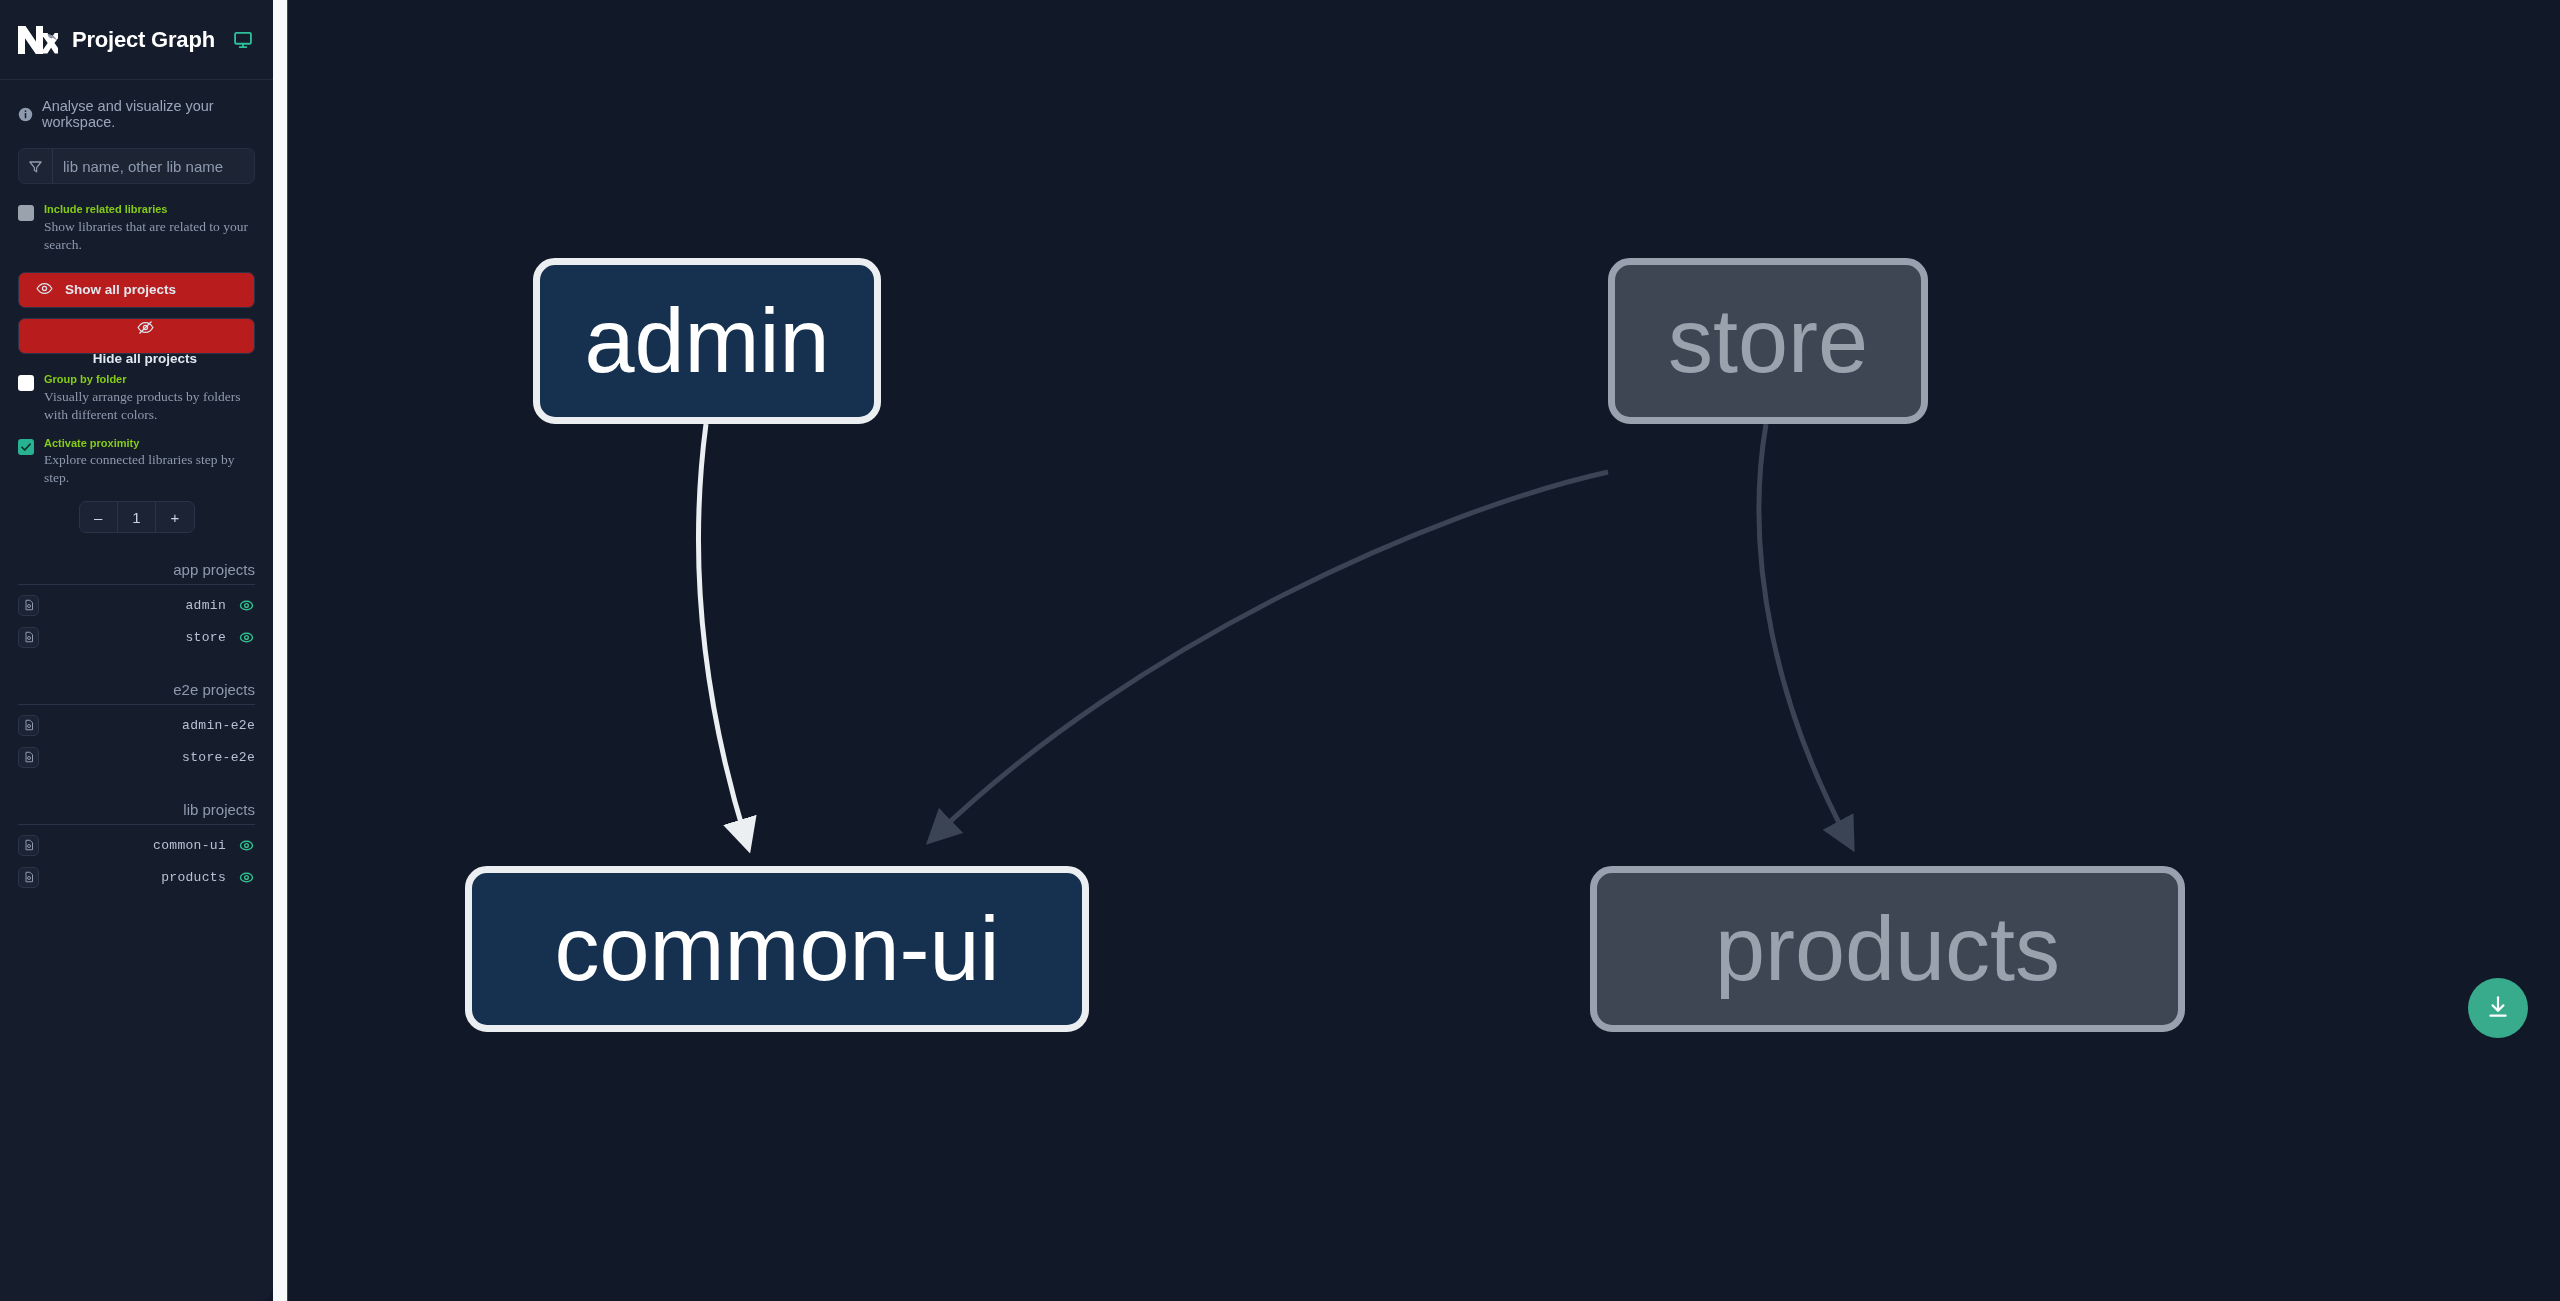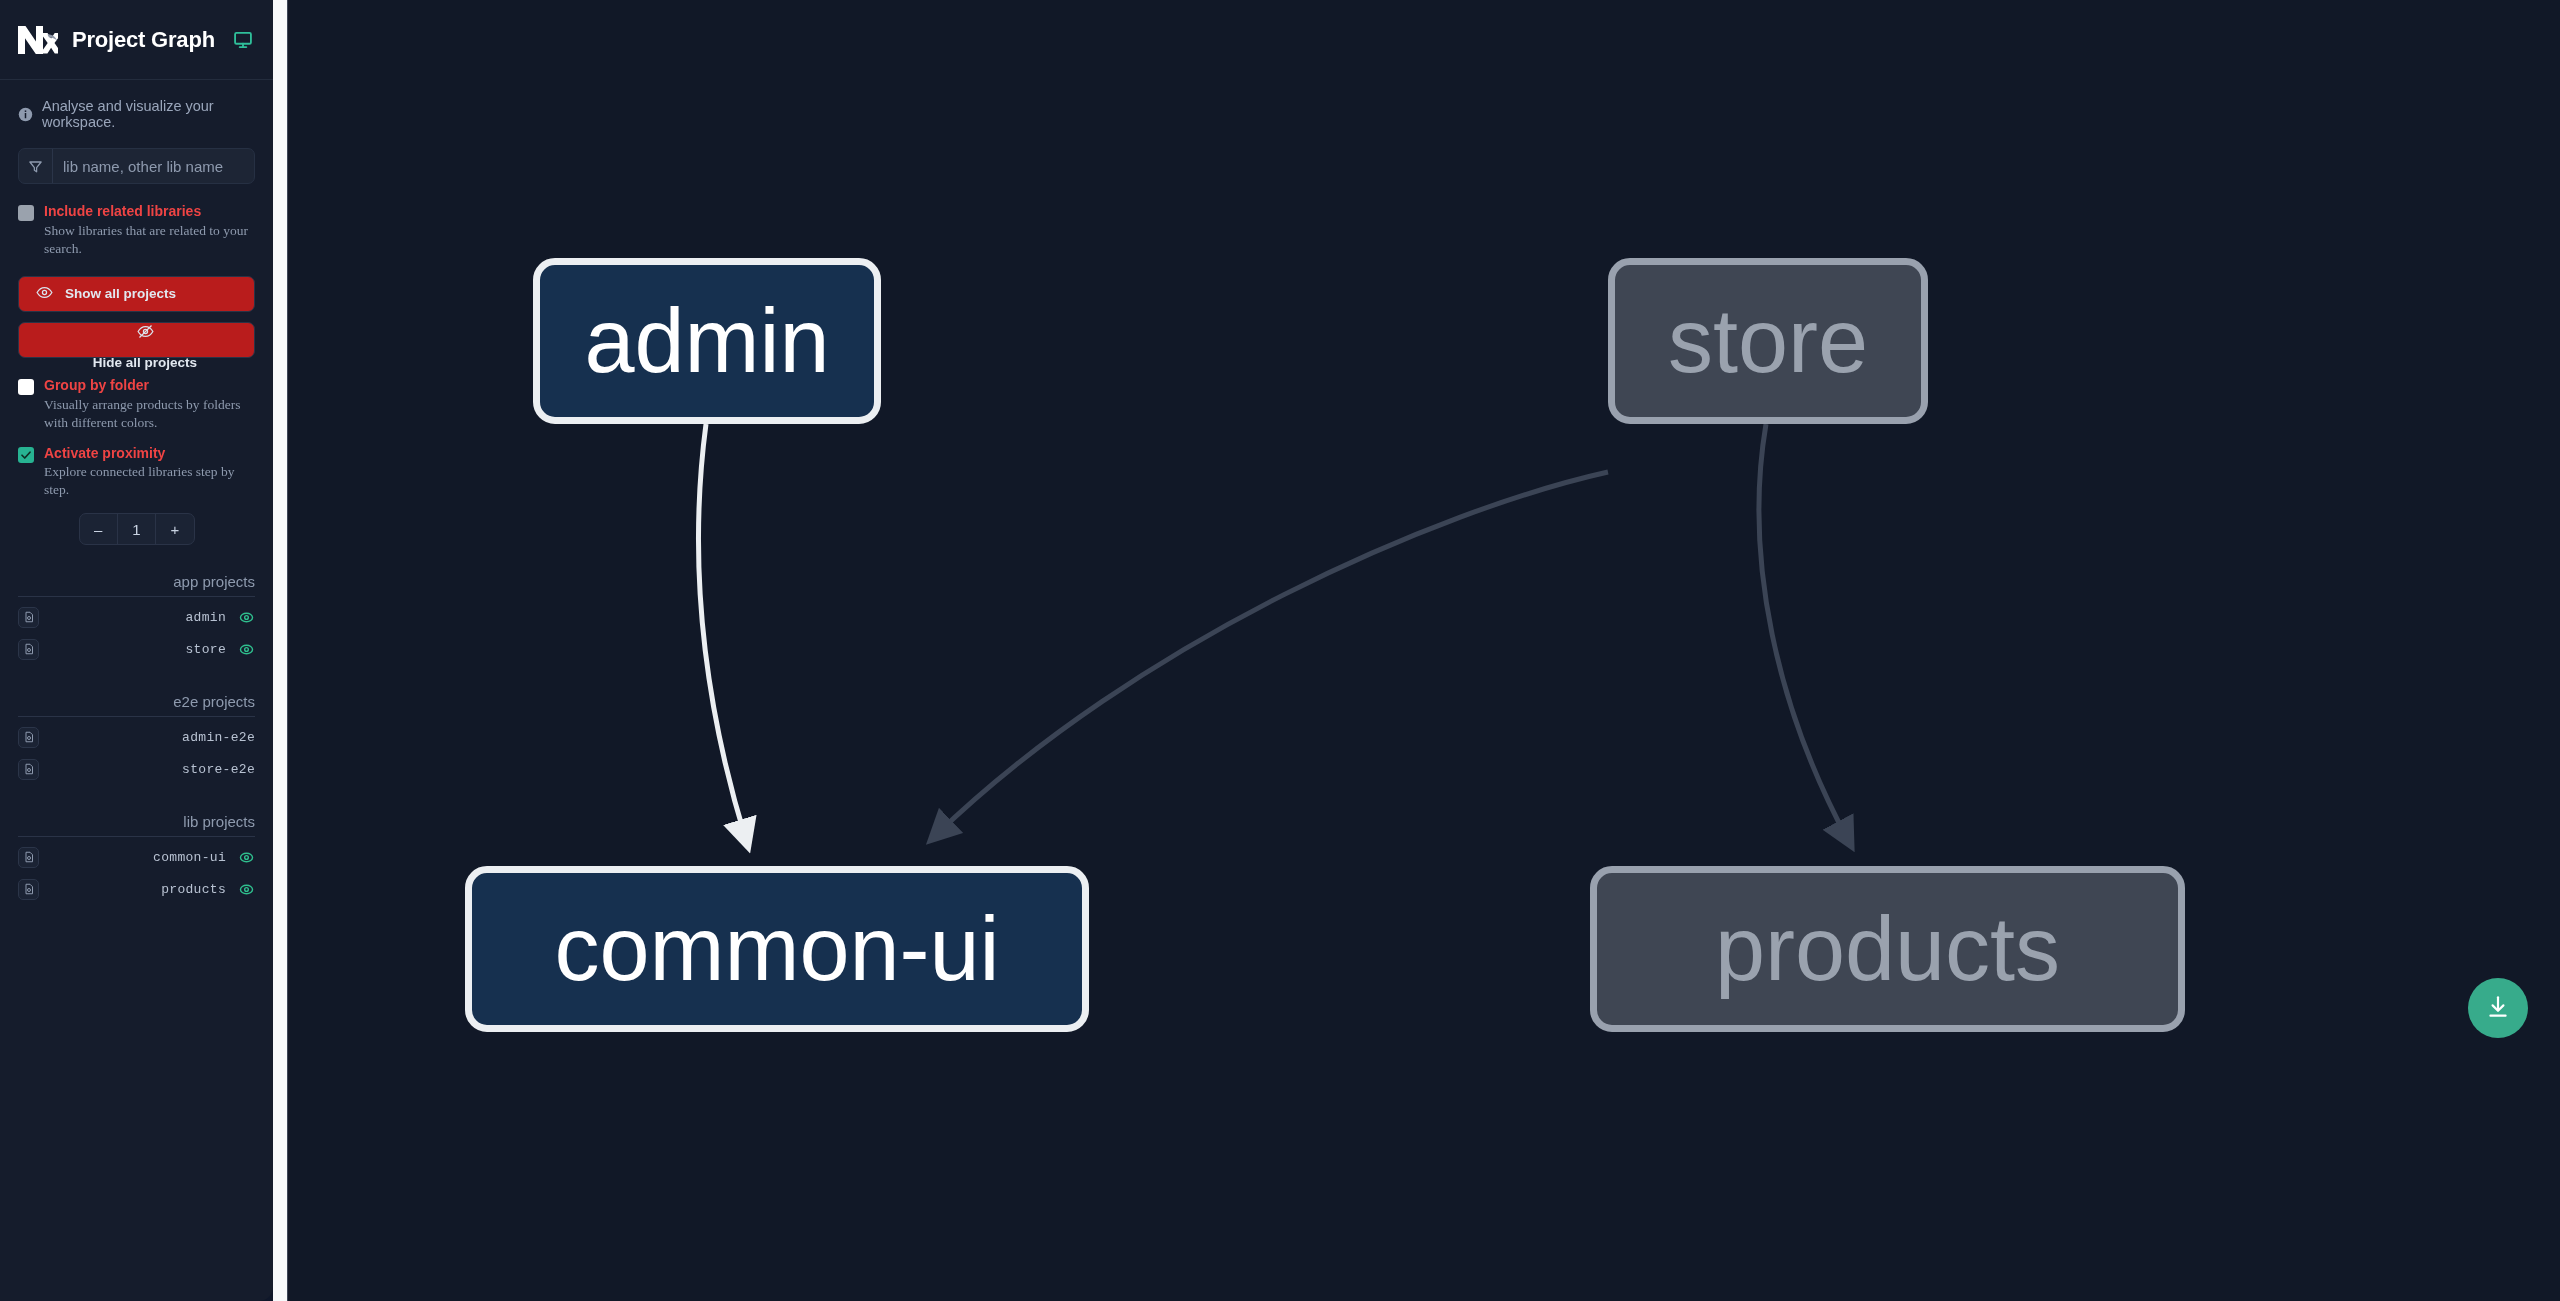--- a/index.html
+++ b/index.html
@@ -70,21 +70,21 @@
   }
   .cbox {
     width: 16px; height: 16px; border-radius: 3px; flex: none;
     margin-top: 3px;
   }
   .cbox.gray   { background: #9aa2ad; }
   .cbox.white  { background: #ffffff; }
   .cbox.green  { background: #27b392; display:flex; align-items:center; justify-content:center; }
   .cbox.green svg { width: 12px; height: 12px; }
   .opt-txt { flex: 1; }
-  .opt-title { font-size: 14px; font-weight: bold; color: #ef4444; line-height: 1.35; }
+  .opt-title { font-size: 11px; font-weight: bold; color: #84cc16; line-height: 1.35; }
   .opt-desc  { font-size: 13.5px; color: #8e9aae; line-height: 1.33; margin-top: 1px; font-family: Liberation Serif, serif; }
 
   .btn-wide {
     margin: 0 18px; height: 36px; width: calc(100% - 36px);
     background: #b91c1c; border: 1px solid #2a3347; border-radius: 7px;
     display: flex; align-items: center; gap: 12px;
     padding-left: 17px;
     color: #e2e8f0; font-size: 13.5px; font-weight: bold;
     cursor: pointer;
     font-family: "Liberation Sans", sans-serif;

